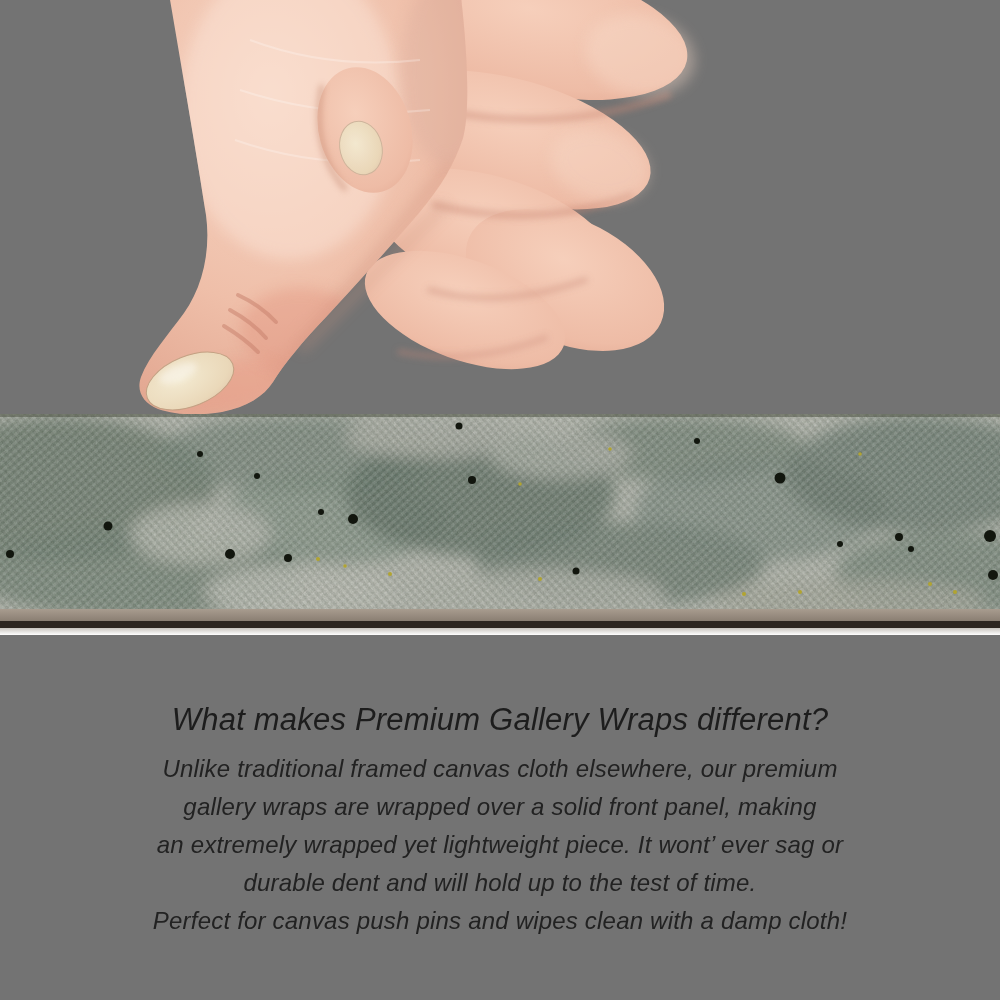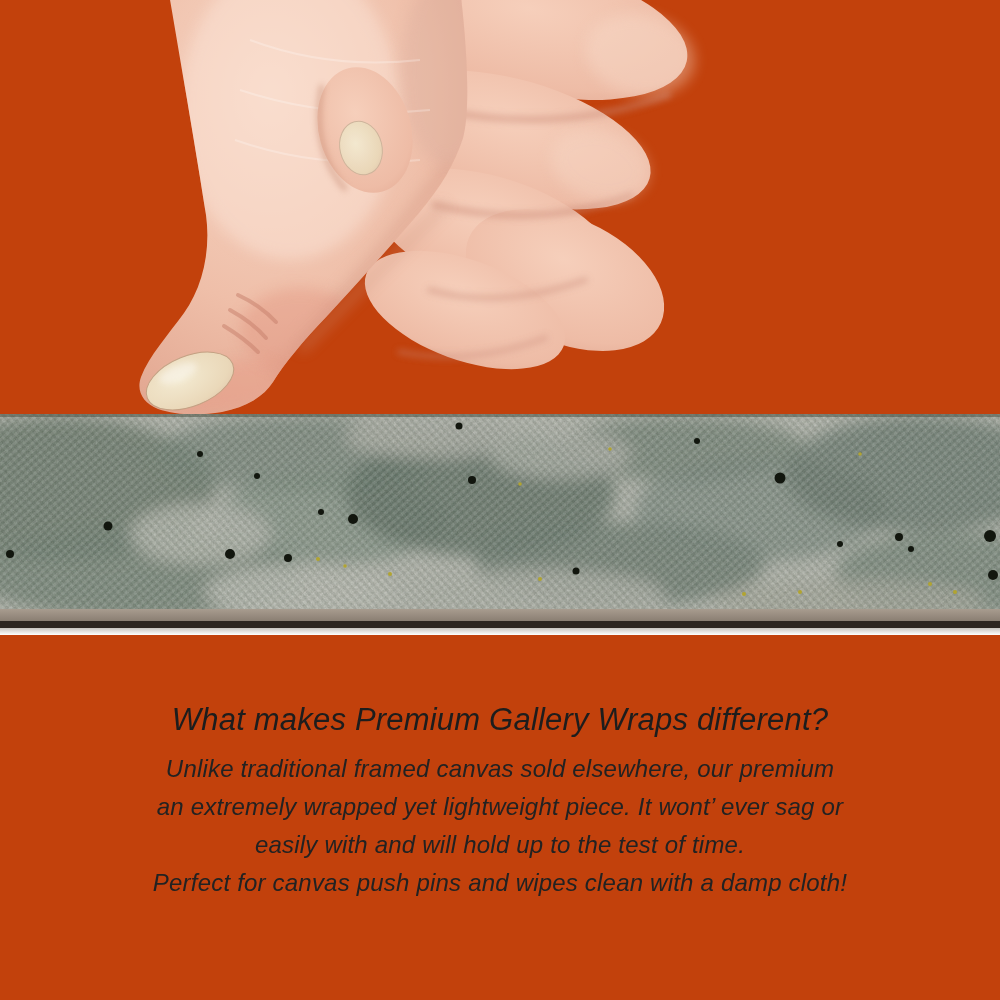--- a/index.html
+++ b/index.html
@@ -3,21 +3,21 @@
 <meta charset="utf-8">
 <style>
   html,body{margin:0;padding:0;}
   body{
     width:1000px;height:1000px;
     background:#ffffff;
     font-family:"Liberation Sans","DejaVu Sans",sans-serif;
     overflow:hidden;
   }
   .stage{
-    position:relative;width:1000px;height:1000px;background:#c2410c;overflow:hidden;
+    position:relative;width:1000px;height:1000px;background:#737373;overflow:hidden;
   }
   .hand-area{
     position:absolute;top:0;left:0;width:1000px;height:418px;
   }
   .hand-area svg{display:block;filter:blur(.5px);}
   .canvas-strip{
     position:absolute;top:414px;left:0;width:1000px;height:221px;
   }
   .canvas-strip svg{display:block;}
   .info{
@@ -216,19 +216,20 @@
       <g>
         <rect x="0" y="195" width="1000" height="14" fill="url(#edgeTan)"></rect>
         <rect x="0" y="207" width="1000" height="7" fill="#2e2721"></rect>
         <rect x="0" y="214" width="1000" height="7" fill="url(#edgeFade)"></rect>
       </g>
     </svg>
   </div>
 
   <div class="info">
     <h1>What makes Premium Gallery Wraps different?</h1>
-    <div class="line">Unlike traditional framed canvas sold elsewhere, our premium</div>
+    <div class="line">Unlike traditional framed canvas cloth elsewhere, our premium</div>
+    <div class="line">gallery wraps are wrapped over a solid front panel, making</div>
     <div class="line">an extremely wrapped yet lightweight piece. It wont’ ever sag or</div>
-    <div class="line">easily with and will hold up to the test of time.</div>
+    <div class="line">durable dent and will hold up to the test of time.</div>
     <div class="line">Perfect for canvas push pins and wipes clean with a damp cloth!</div>
   </div>
 
 </div>
 
 </body></html>

